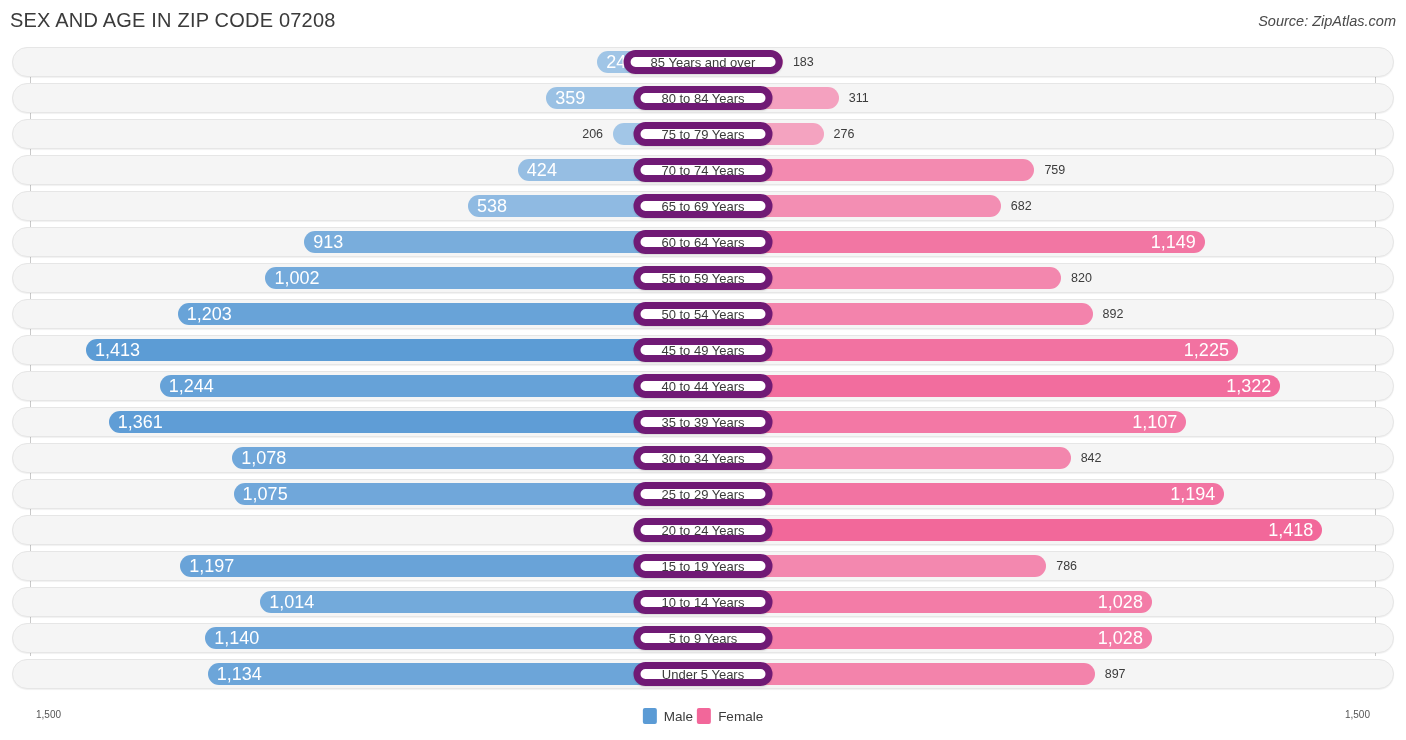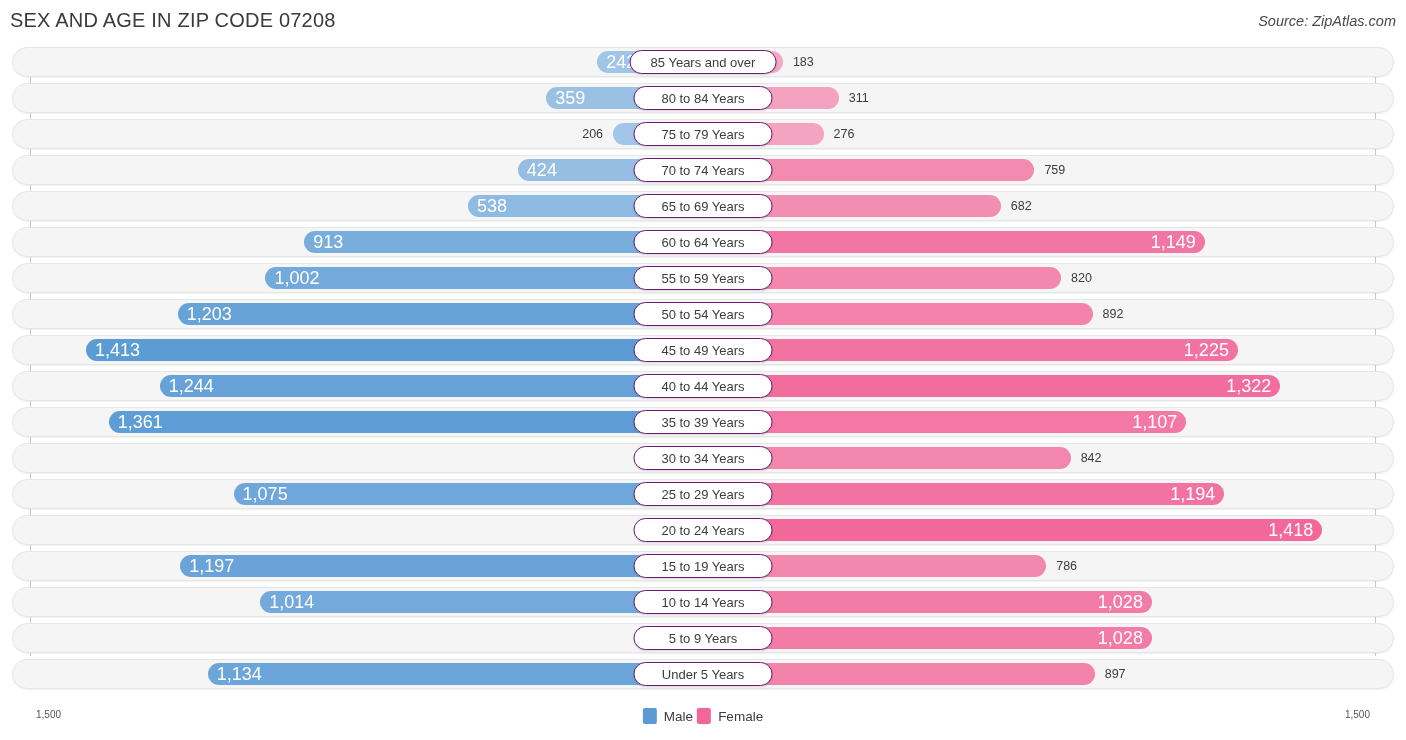--- a/index.html
+++ b/index.html
@@ -68,21 +68,21 @@
   .outval.male{justify-content:flex-end;}
   .outval.female{justify-content:flex-start;}
 
   
   .agepill{
     position:absolute;left:50%;top:2px;
     transform:translateX(-50%);
     height:24px;min-width:139px;
     padding:0 20px;
     background:#ffffff;
-    border:1px solid #701a75;
+    border:7px solid #701a75;
     border-radius:12px;
     box-shadow:0 1px 2px rgba(0,0,0,.13);
     display:flex;align-items:center;justify-content:center;
     font-size:13px;color:#3c3c3c;white-space:nowrap;
     box-sizing:border-box;
     z-index:4;
   }
 
   
   .footer{position:absolute;left:0;top:702px;width:1406px;height:38px;}
@@ -198,20 +198,23 @@
         <div class="row">
           <div class="bar male" style="width: 594.303px; background: rgb(95, 157, 214);">
             <span class="barval inside">1,361</span>
           </div>
           <div class="bar female" style="width: 483.39px; background: rgb(243, 120, 165);">
             <span class="barval inside">1,107</span>
           </div>
           <div class="agepill">35 to 39 Years</div>
         </div>
         <div class="row">
+          <div class="bar male" style="width: 470.727px; background: rgb(112, 167, 218);">
+            <span class="barval inside">1,078</span>
+          </div>
           <div class="bar female" style="width: 367.673px; background: rgb(243, 134, 173);"></div>
           <div class="outval female" style="left: calc(50% + 377.673px);">842</div>
           <div class="agepill">30 to 34 Years</div>
         </div>
         <div class="row">
           <div class="bar male" style="width: 469.417px; background: rgb(112, 167, 218);">
             <span class="barval inside">1,075</span>
           </div>
           <div class="bar female" style="width: 521.38px; background: rgb(242, 115, 162);">
             <span class="barval inside">1,194</span>
@@ -235,20 +238,23 @@
         <div class="row">
           <div class="bar male" style="width: 442.78px; background: rgb(115, 170, 219);">
             <span class="barval inside">1,014</span>
           </div>
           <div class="bar female" style="width: 448.893px; background: rgb(243, 124, 167);">
             <span class="barval inside">1,028</span>
           </div>
           <div class="agepill">10 to 14 Years</div>
         </div>
         <div class="row">
+          <div class="bar male" style="width: 497.8px; background: rgb(108, 165, 217);">
+            <span class="barval inside">1,140</span>
+          </div>
           <div class="bar female" style="width: 448.893px; background: rgb(243, 124, 167);">
             <span class="barval inside">1,028</span>
           </div>
           <div class="agepill">5 to 9 Years</div>
         </div>
         <div class="row">
           <div class="bar male" style="width: 495.18px; background: rgb(108, 165, 217);">
             <span class="barval inside">1,134</span>
           </div>
           <div class="bar female" style="width: 391.69px; background: rgb(243, 131, 171);"></div>

